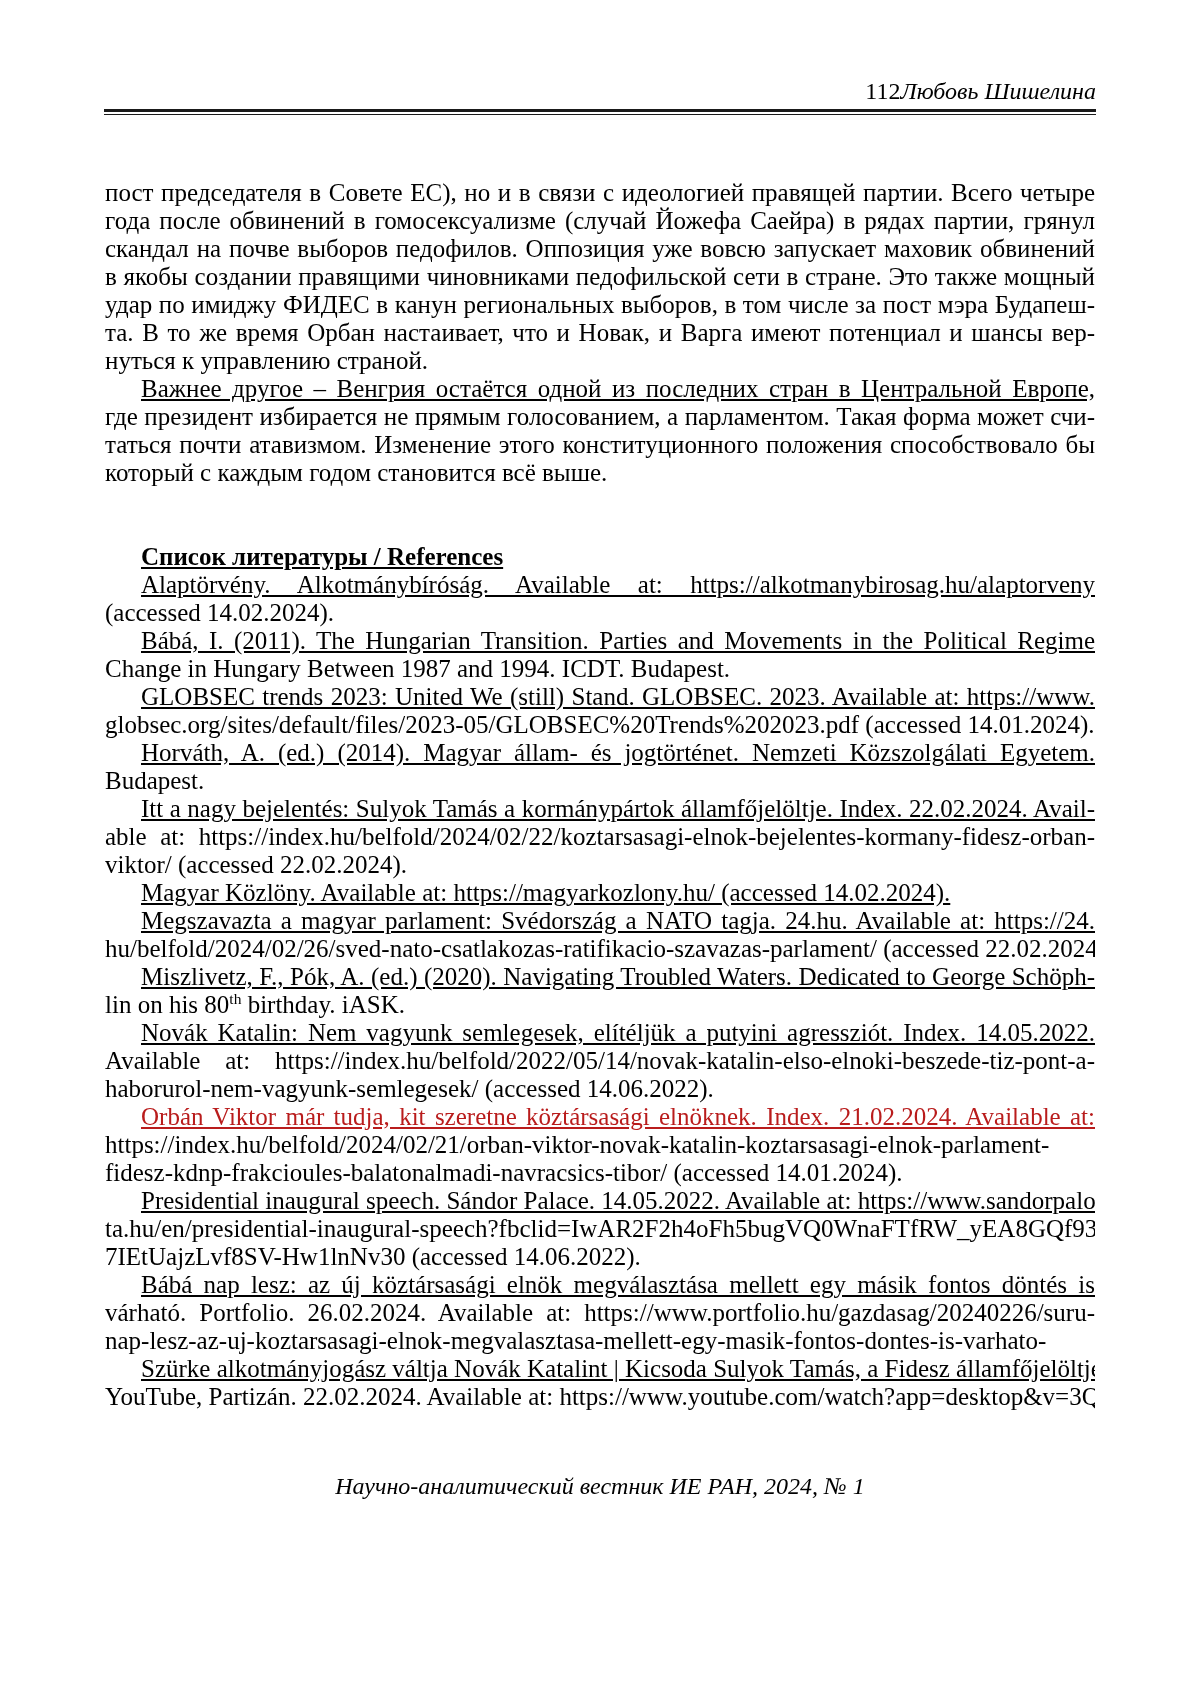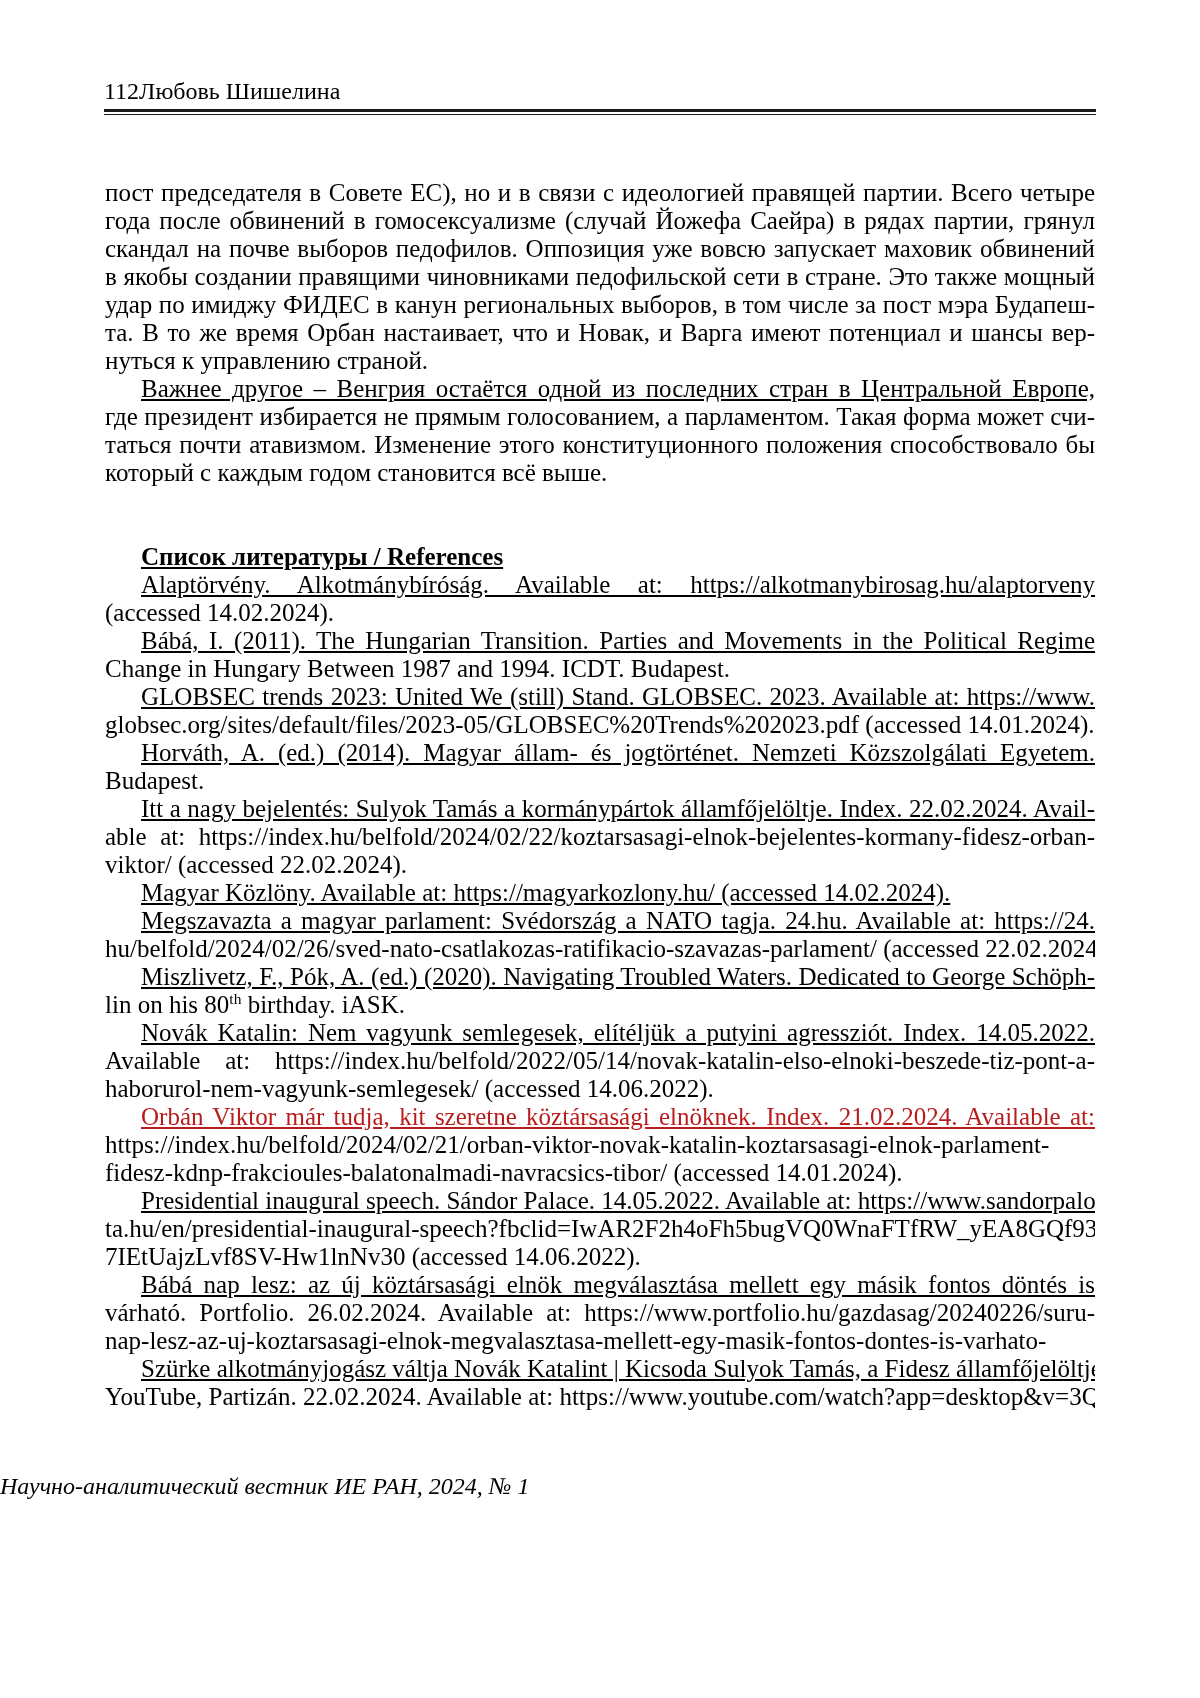--- a/index.html
+++ b/index.html
@@ -7,28 +7,28 @@
     position: relative;
     width: 1200px;
     height: 1698px;
     background: #ffffff;
     color: #000000;
     font-family: "Liberation Serif", "DejaVu Serif", serif;
     overflow: hidden;
   }
   .pg-header {
     display: flex;
-    justify-content: flex-start;
+    justify-content: flex-end;
     align-items: flex-end;
     margin: 0 104px;
     padding-top: 78px;
     font-size: 24px;
     line-height: 26px;
   }
-  .pg-header .author { }
+  .pg-header .author { font-style: italic; }
   .header-rule {
     margin: 5px 104px 0 104px;
     height: 2px;
     border-top: 3px solid #1a1a1a;
     border-bottom: 1px solid #1a1a1a;
   }
   .content {
     margin: 64px 105px 0 105px;
     font-size: 25px;
   }
@@ -43,20 +43,21 @@
     text-align-last: justify;
   }
   .line.lastline { text-align-last: left; }
   .line.indent { text-indent: 36px; text-decoration: underline; }
   .line sup { font-size: 0.62em; line-height: 0; }
   .pg-footer {
     position: absolute;
     top: 1472px;
     left: 0;
     width: 100%;
+    text-align: center;
     font-style: italic;
     font-size: 24px;
     line-height: 28px;
   }
 </style>
 </head>
 <body>
 
 <div class="page">
   <header class="pg-header">

